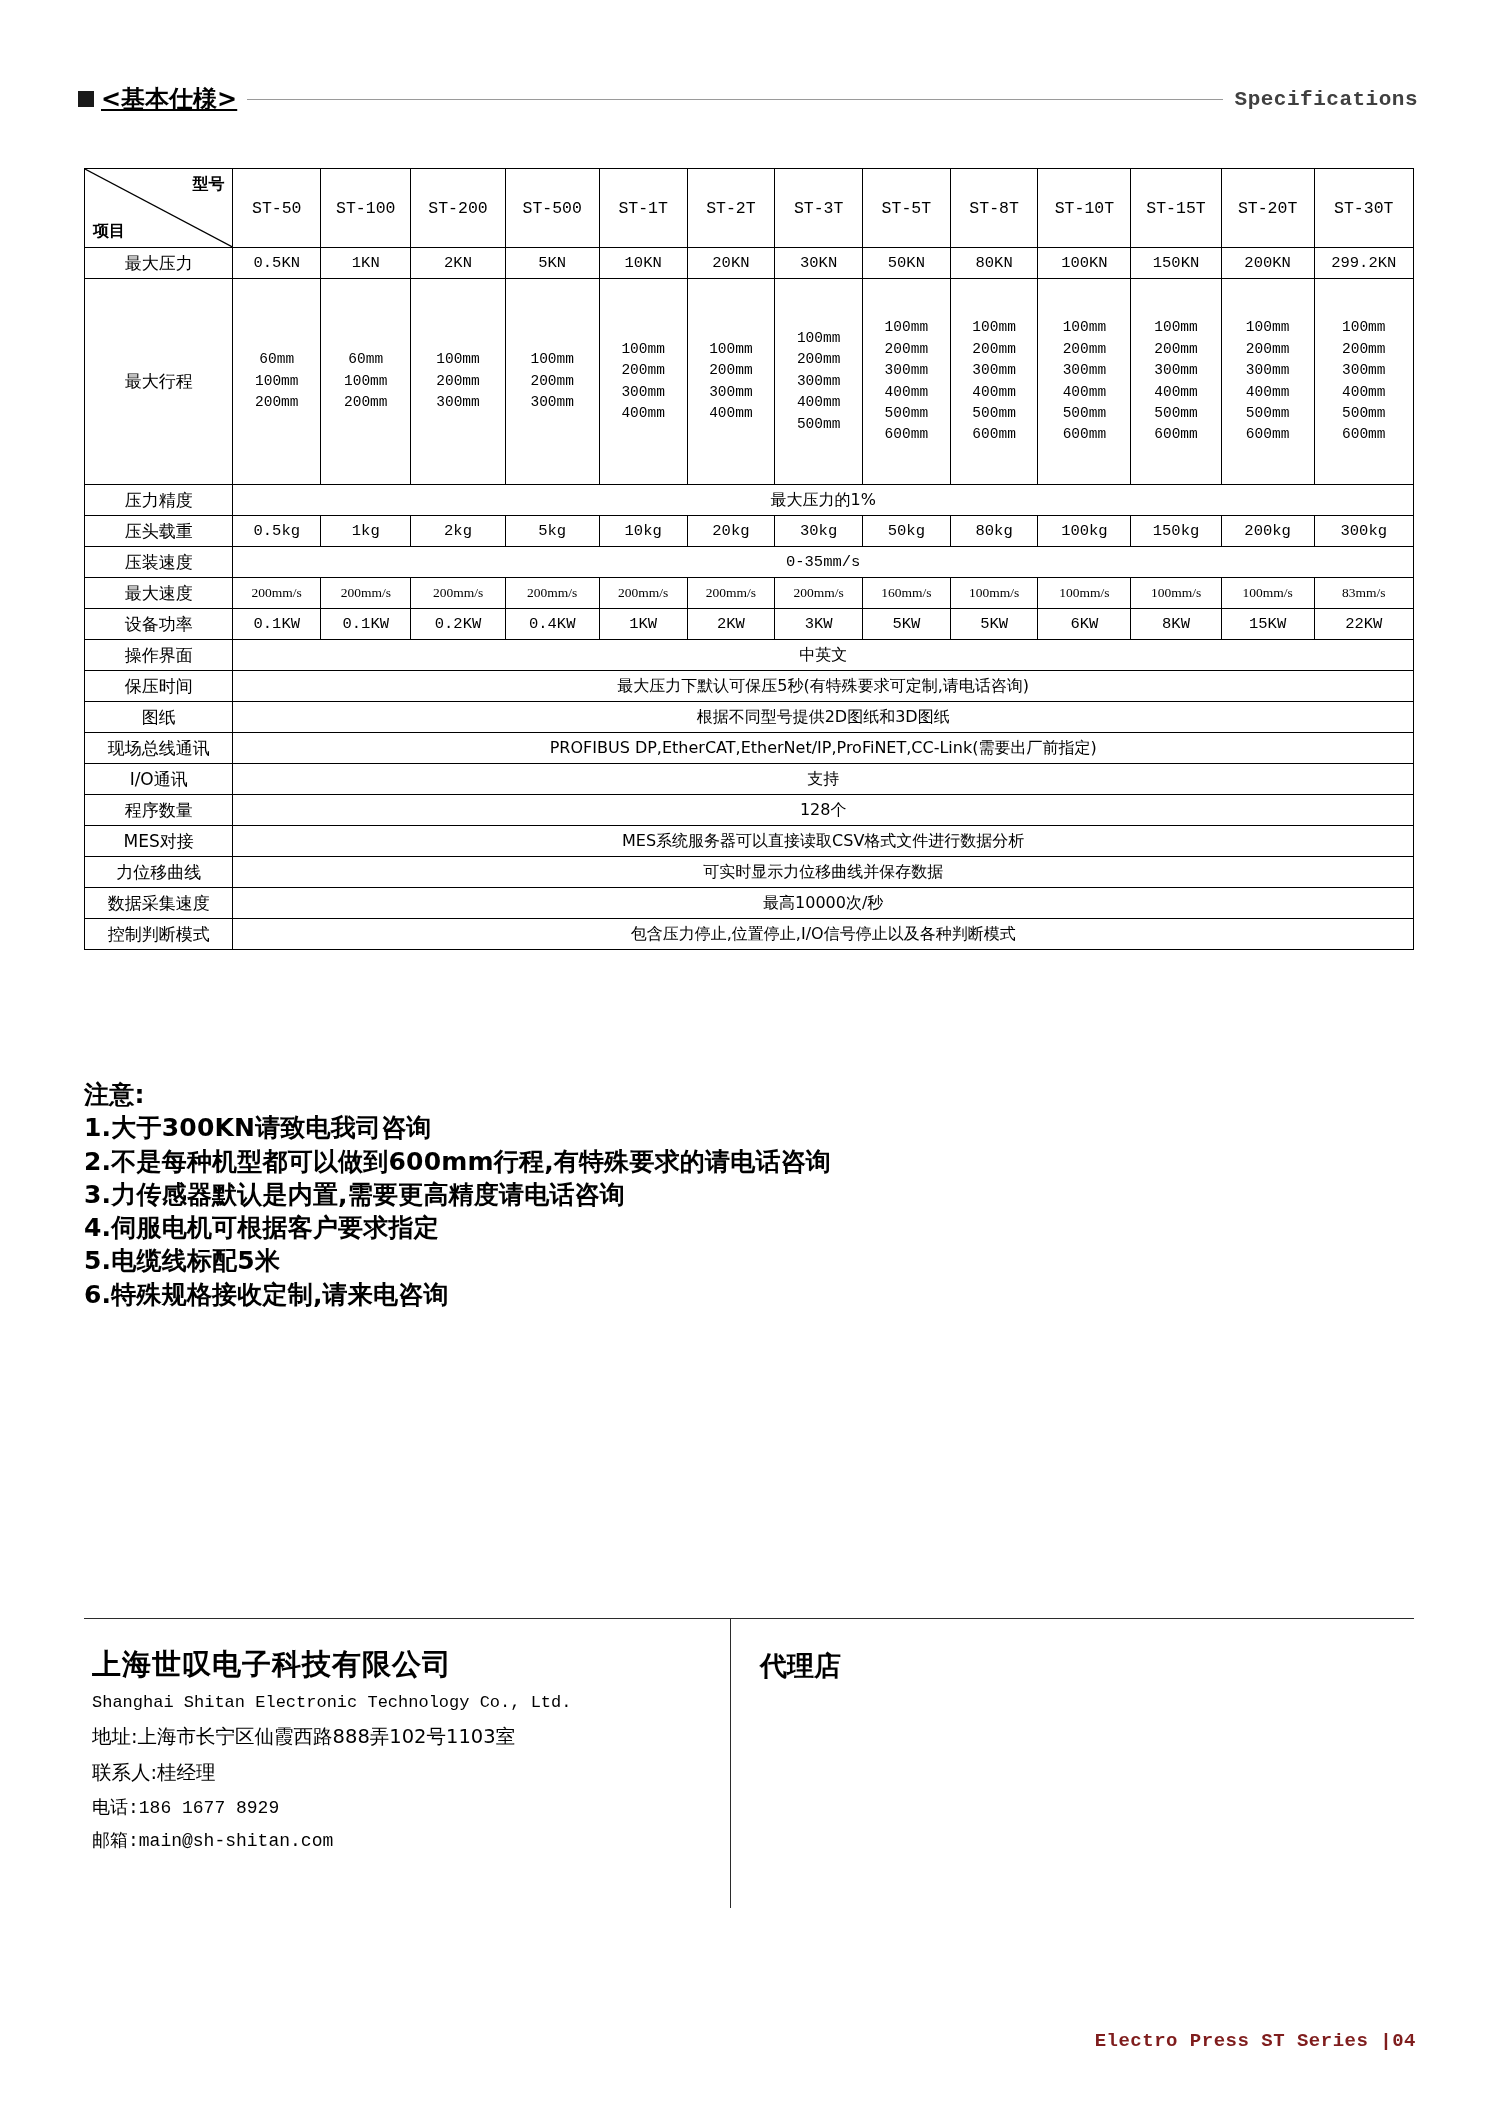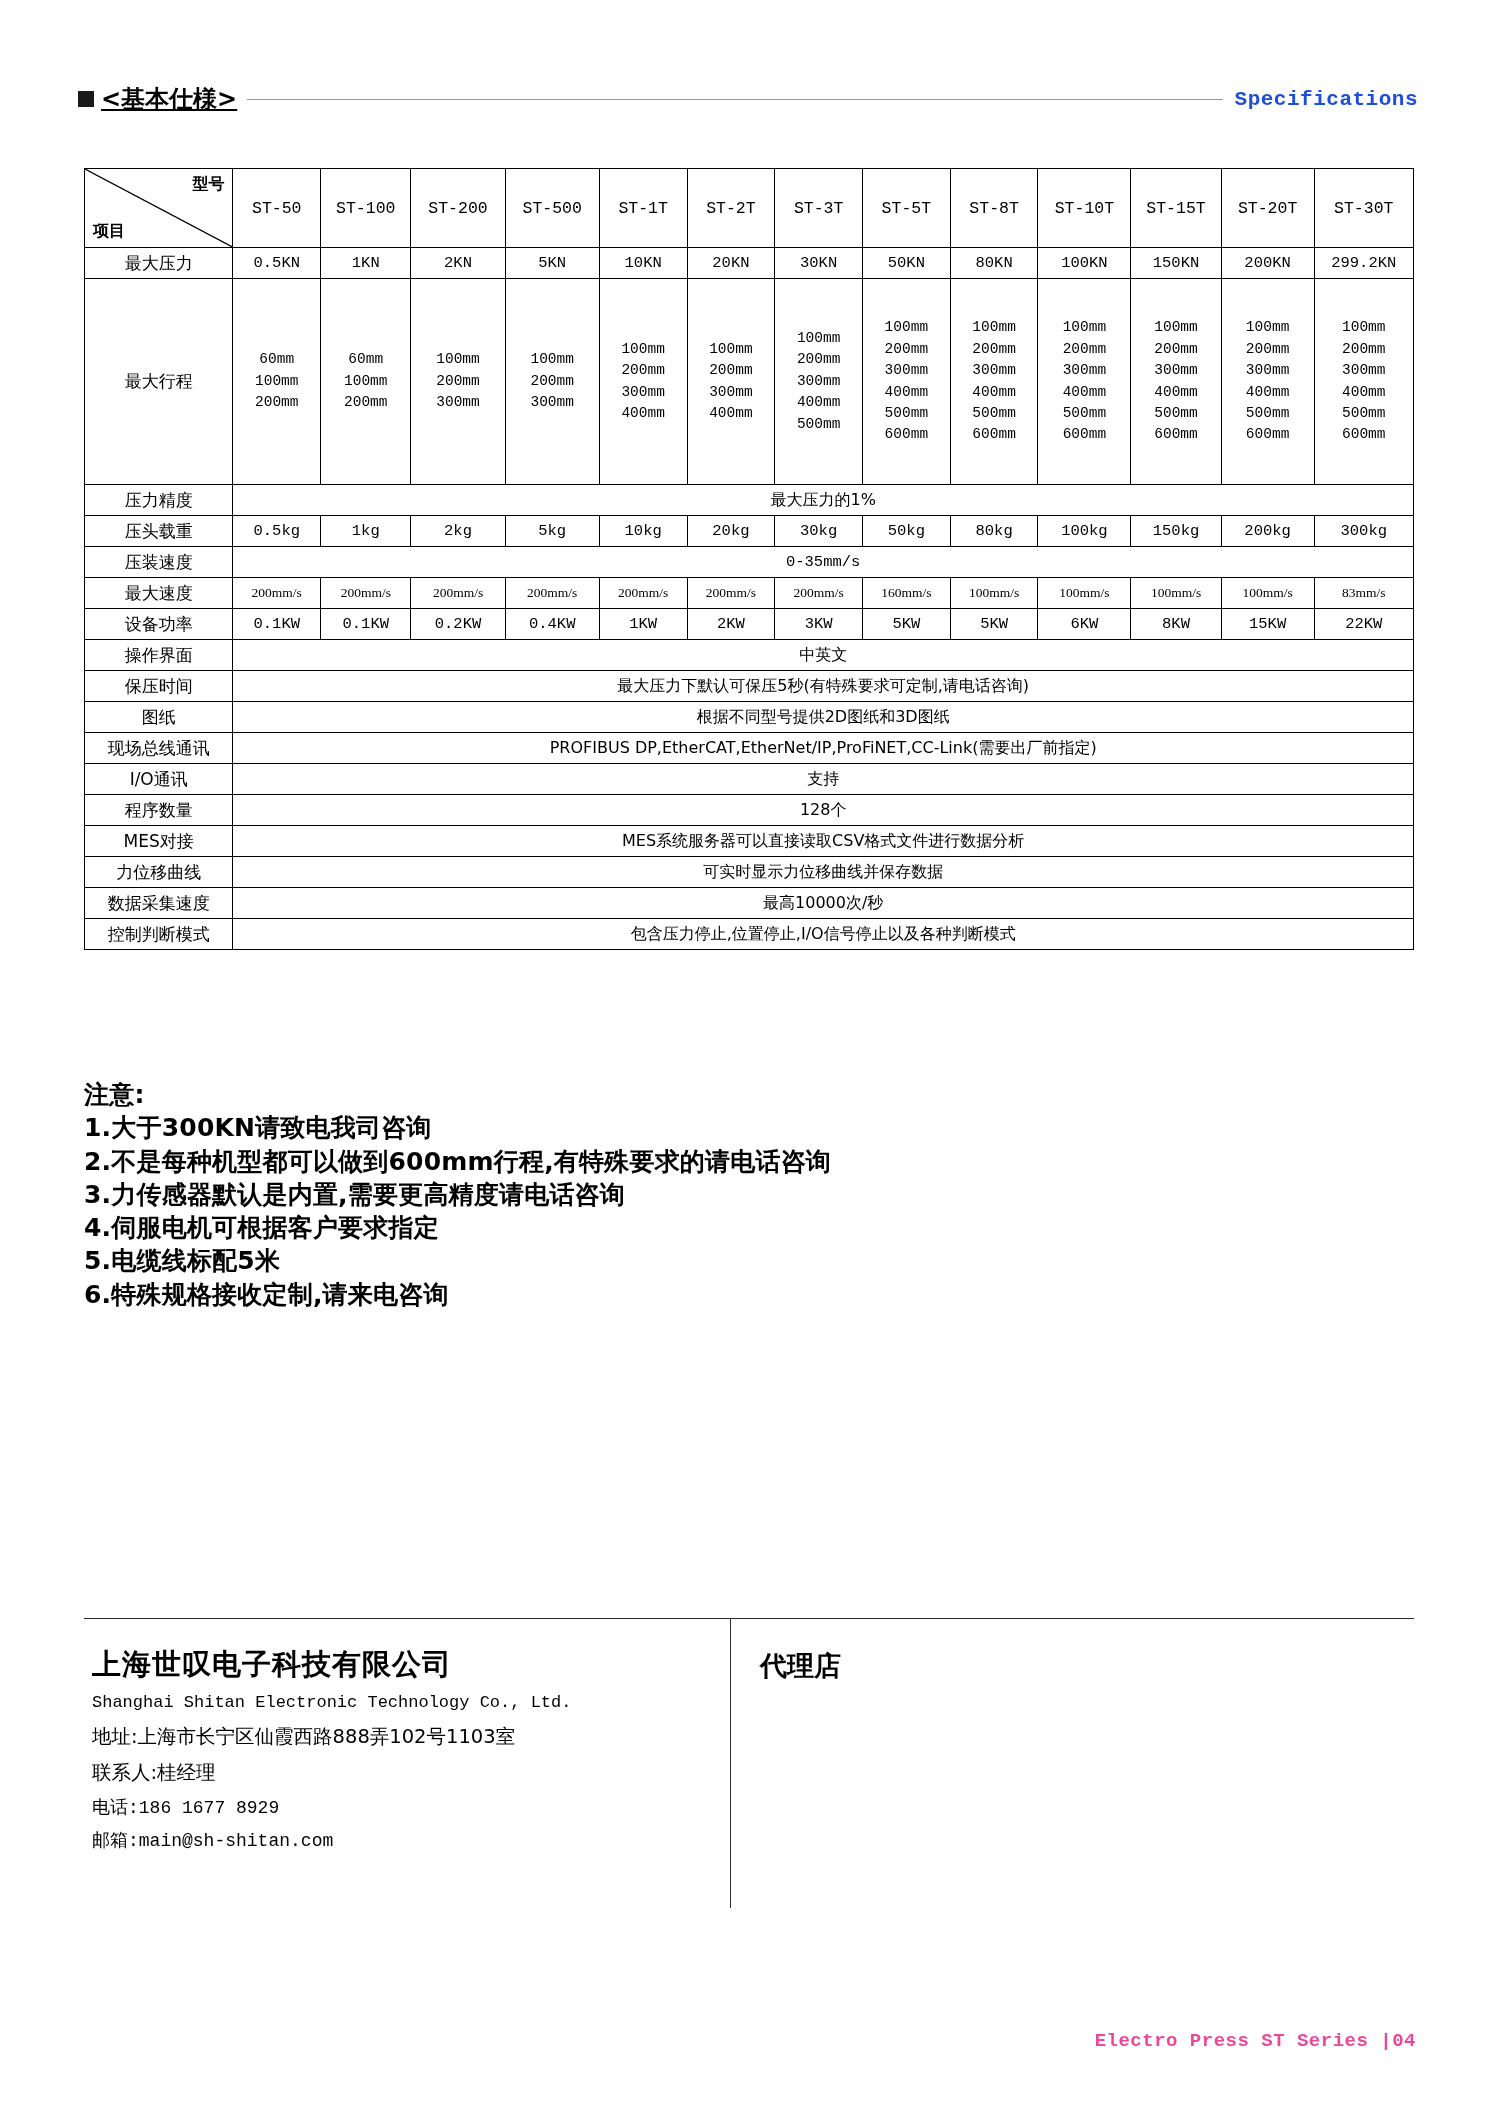--- a/index.html
+++ b/index.html
@@ -52,21 +52,21 @@
   .header-rule {
     flex: 1 1 auto;
     height: 0;
     border-top: 1.5px solid #9a9a9a;
     margin: 0 12px 0 10px;
   }
   .header-en {
     font-family: "Liberation Mono", monospace;
     font-size: 21px;
     font-weight: bold;
-    color: #1d4ed8;
+    color: #404040;
     white-space: nowrap;
     flex: 0 0 auto;
     letter-spacing: 0.5px;
     text-align: center;
   }
 
   
   .spec-wrap {
     position: absolute;
     left: 84px;
@@ -226,21 +226,21 @@
     font-weight: bold;
   }
   .page-footer {
     position: absolute;
     right: 84px;
     top: 2030px;
     font-family: "Liberation Mono", monospace;
     font-size: 19px;
     font-weight: bold;
     letter-spacing: 0.5px;
-    color: #ec4899;
+    color: #7f1d1d;
   }
 </style>
 </head>
 <body>
 
 <div class="page">
 
   <div class="header">
     <div class="header-square"></div>
     <div class="header-title">&lt;基本仕様&gt;</div>

